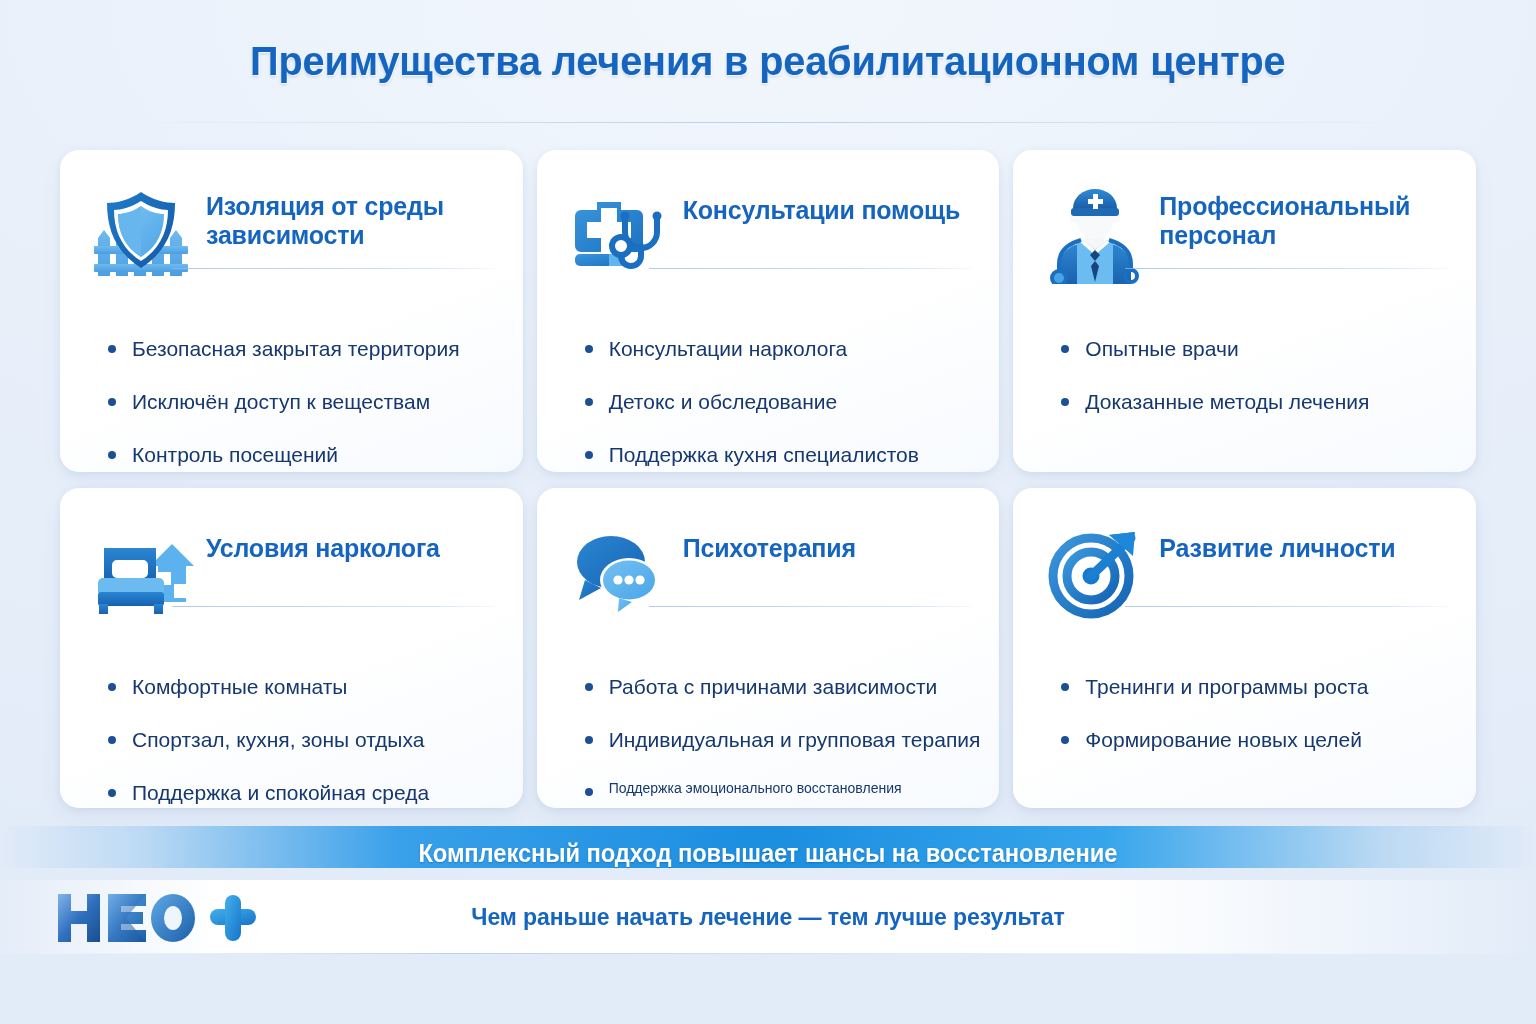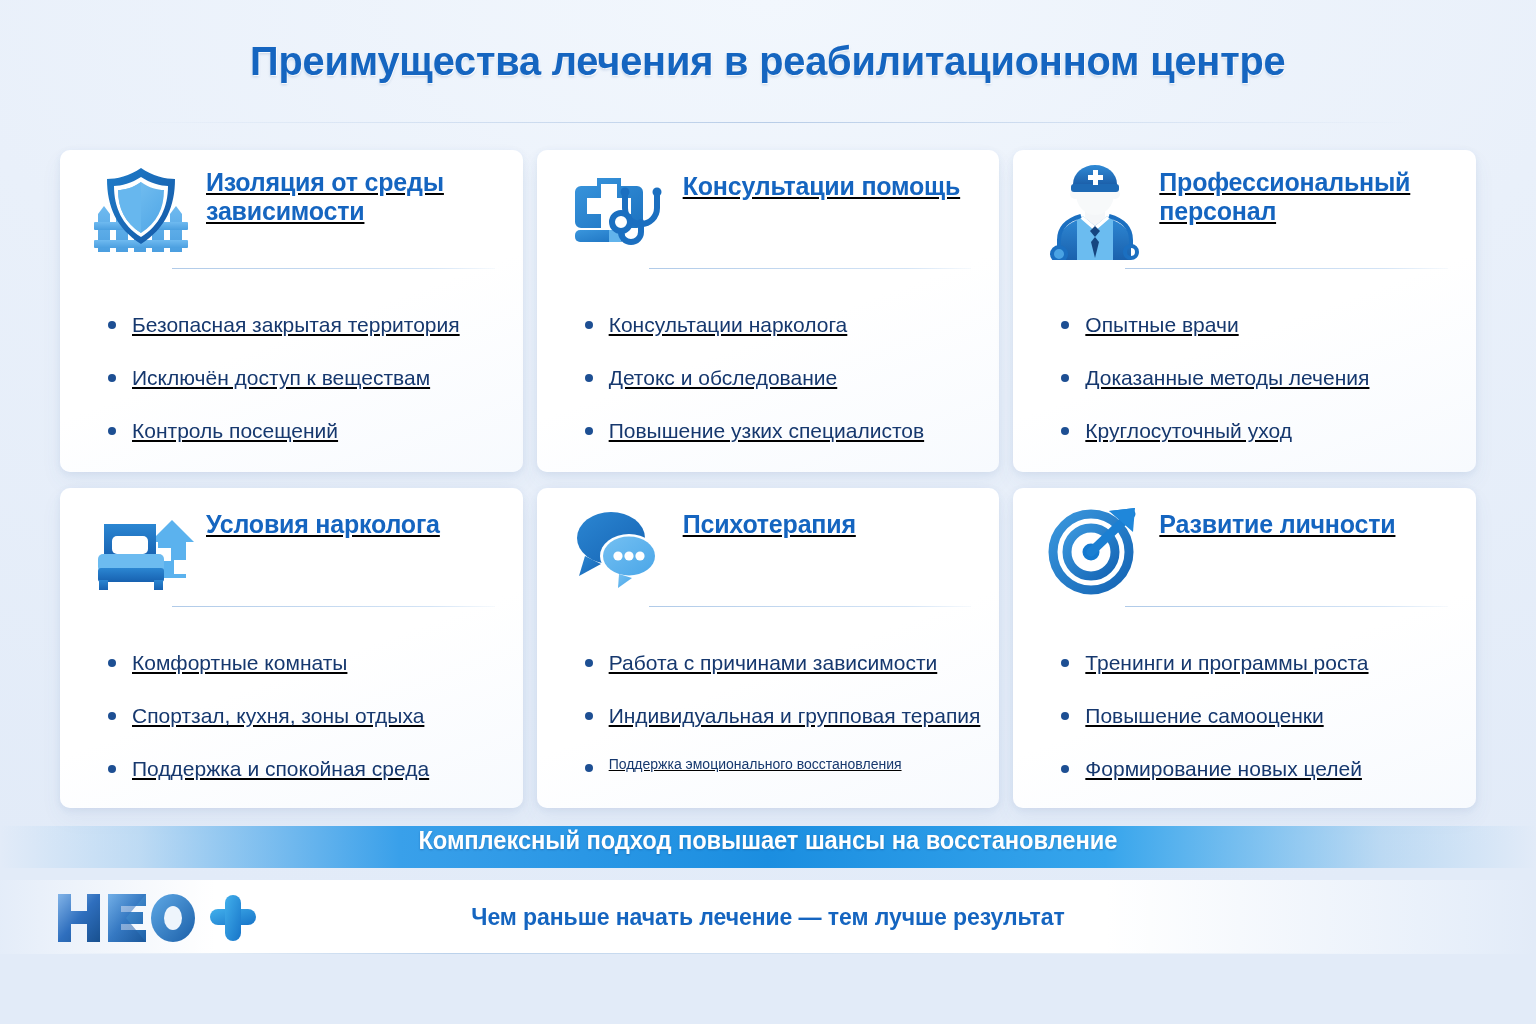--- a/index.html
+++ b/index.html
@@ -48,27 +48,26 @@
     top: 150px;
     width: 1416px;
     display: grid;
     grid-template-columns: repeat(3, 1fr);
     grid-template-rows: 322px 320px;
     column-gap: 14px;
     row-gap: 16px;
   }
   .card {
     background: linear-gradient(160deg, #ffffff 0%, #ffffff 55%, #f7fafe 100%);
-    border-radius: 10px;
+    border-radius: 19px;
     box-shadow: 0 2px 7px rgba(60,100,160,0.09), 0 10px 22px rgba(60,100,160,0.06);
     position: relative;
     box-sizing: border-box;
-    padding: 14px 30px 20px 30px;
+    padding: 38px 30px 20px 30px;
     overflow: hidden;
-    text-decoration: underline;
   }
 
   .card-head {
     display: flex;
     align-items: flex-start;
     gap: 12px;
     min-height: 96px;
   }
   .icon-box {
     width: 104px;
@@ -142,21 +141,21 @@
     height: 42px;
     background: linear-gradient(to right,
       rgba(232,241,252,0) 0%,
       rgba(160,205,240,0.55) 9%,
       #39a0ea 26%,
       #1b8ee0 50%,
       #36a5ec 72%,
       rgba(150,200,238,0.5) 90%,
       rgba(232,241,252,0) 100%);
     display: flex;
-    align-items: flex-start;
+    align-items: flex-end;
     justify-content: center;
   }
   .banner-text {
     color: #ffffff;
     font-size: 25px;
     font-weight: bold;
     letter-spacing: -0.1px;
     text-shadow: 0 1px 2px rgba(10,60,120,0.35);
     transform: scaleX(0.95);
   }
@@ -282,21 +281,21 @@
           <circle cx="58" cy="28" r="4.5" fill="#1b6fc0"></circle>
           <circle cx="90" cy="28" r="4.5" fill="#1b6fc0"></circle>
         </svg>
       </div>
       <div class="card-title">Консультации помощь</div>
     </div>
     <div class="divider"></div>
     <ul class="bullets">
       <li>Консультации нарколога</li>
       <li>Детокс и обследование</li>
-      <li>Повышение узких специалистов</li>
+      <li>Поддержка кухня специалистов</li>
     </ul>
   </div>
 
   <div class="card">
     <div class="card-head">
       <div class="icon-box">
         <svg width="104" height="96" viewBox="0 0 104 96">
           <defs>
             <linearGradient id="capG" x1="0" y1="0" x2="0" y2="1">
               <stop offset="0" stop-color="#2f8ad6"></stop>
@@ -332,21 +331,20 @@
           <circle cx="16" cy="90" r="7" fill="#4aa3e3" stroke="#1b6fc0" stroke-width="4"></circle>
           <circle cx="88" cy="88" r="6" fill="none" stroke="#1b6fc0" stroke-width="4"></circle>
         </svg>
       </div>
       <div class="card-title two-line">Профессиональный персонал</div>
     </div>
     <div class="divider"></div>
     <ul class="bullets">
       <li>Опытные врачи</li>
       <li>Доказанные методы лечения</li>
-      <li>Круглосуточный уход</li>
     </ul>
   </div>
 
   <div class="card">
     <div class="card-head">
       <div class="icon-box">
         <svg width="104" height="96" viewBox="0 0 104 96">
           <defs>
             <linearGradient id="bedG" x1="0" y1="0" x2="0" y2="1">
               <stop offset="0" stop-color="#2b86d2"></stop>
@@ -433,21 +431,20 @@
           <path d="M48,50 L88,12" stroke="#1b7fd2" stroke-width="9" stroke-linecap="round" fill="none"></path>
           <path d="M92,6 l-26,3 l10,4 l4,10 z" fill="#1b7fd2"></path>
           <path d="M92,6 l-26,3 l24,21 z" fill="#1f87da"></path>
         </svg>
       </div>
       <div class="card-title">Развитие личности</div>
     </div>
     <div class="divider"></div>
     <ul class="bullets">
       <li>Тренинги и программы роста</li>
-      <li>Повышение самооценки</li>
       <li>Формирование новых целей</li>
     </ul>
   </div>
 
 </div>
 
 <div class="footer">
   <div class="banner">
     <span class="banner-text">Комплексный подход повышает шансы на восстановление</span>
   </div>

